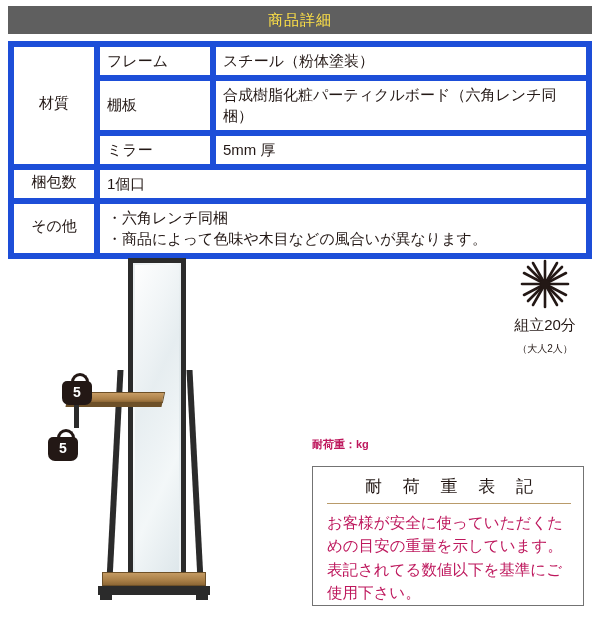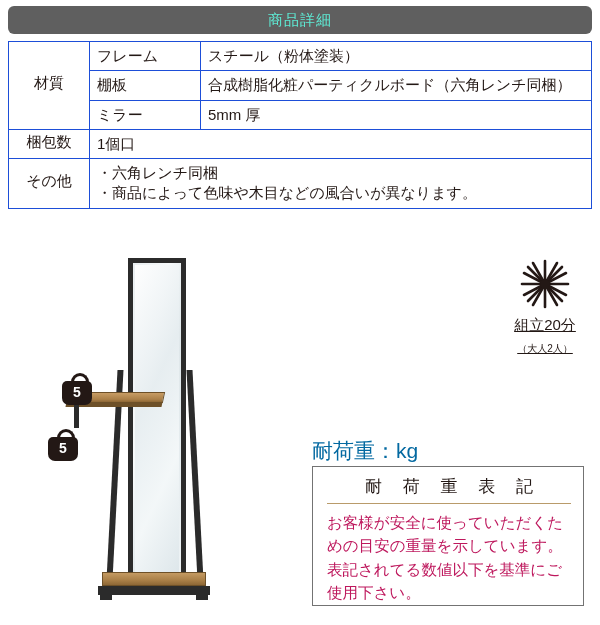--- a/index.html
+++ b/index.html
@@ -21,40 +21,39 @@
   }
 
   
   .header {
     position: absolute;
     left: 8px;
     top: 6px;
     width: 584px;
     height: 28px;
     background: #5f5f5f;
-    color: #5eead4;
+    color: #fde047;
     font-size: 15px;
     letter-spacing: 1px;
     display: flex;
     align-items: center;
     justify-content: center;
-    border-radius: 6px;
   }
 
   
   .spec-table {
     position: absolute;
     left: 8px;
     top: 41px;
     width: 584px;
     border-collapse: collapse;
     table-layout: fixed;
   }
   .spec-table td {
-    border: 1px solid #1d4ed8;
+    border: 6px solid #1d4ed8;
     font-size: 15px;
     padding: 4px 7px;
     vertical-align: middle;
     line-height: 1.35;
   }
   .col-label { width: 66px; text-align: center; font-family: Liberation Mono, monospace; }
   .col-sub   { width: 96px; }
   .cell-center { text-align: center; }
   .multiline { line-height: 1.5; }
 
@@ -190,21 +189,20 @@
     position: absolute;
     left: 0; top: 0;
     width: 90px;
     text-align: center;
   }
   .burst-block {
     position: absolute;
     left: 95px; top: 0;
     width: 90px;
     text-align: center;
-    text-decoration: underline;
   }
   .icon-svg { display: block; margin: 0 auto; }
   .drill-label {
     color: #e8380d;
     font-size: 16px;
     font-weight: bold;
     margin-top: 4px;
   }
   .burst-label {
     color: #231815;
@@ -215,22 +213,23 @@
     color: #231815;
     font-size: 10px;
     margin-top: 7px;
   }
 
   
   .load-title {
     position: absolute;
     left: 312px;
     top: 437px;
-    font-size: 21px;
-    color: #0369a1;
+    font-size: 11px;
+    color: #be185d;
+    font-weight: bold;
   }
   .note-box {
     position: absolute;
     left: 312px;
     top: 466px;
     width: 272px;
     height: 140px;
     border: 1px solid #737373;
     box-sizing: border-box;
     background: #ffffff;

